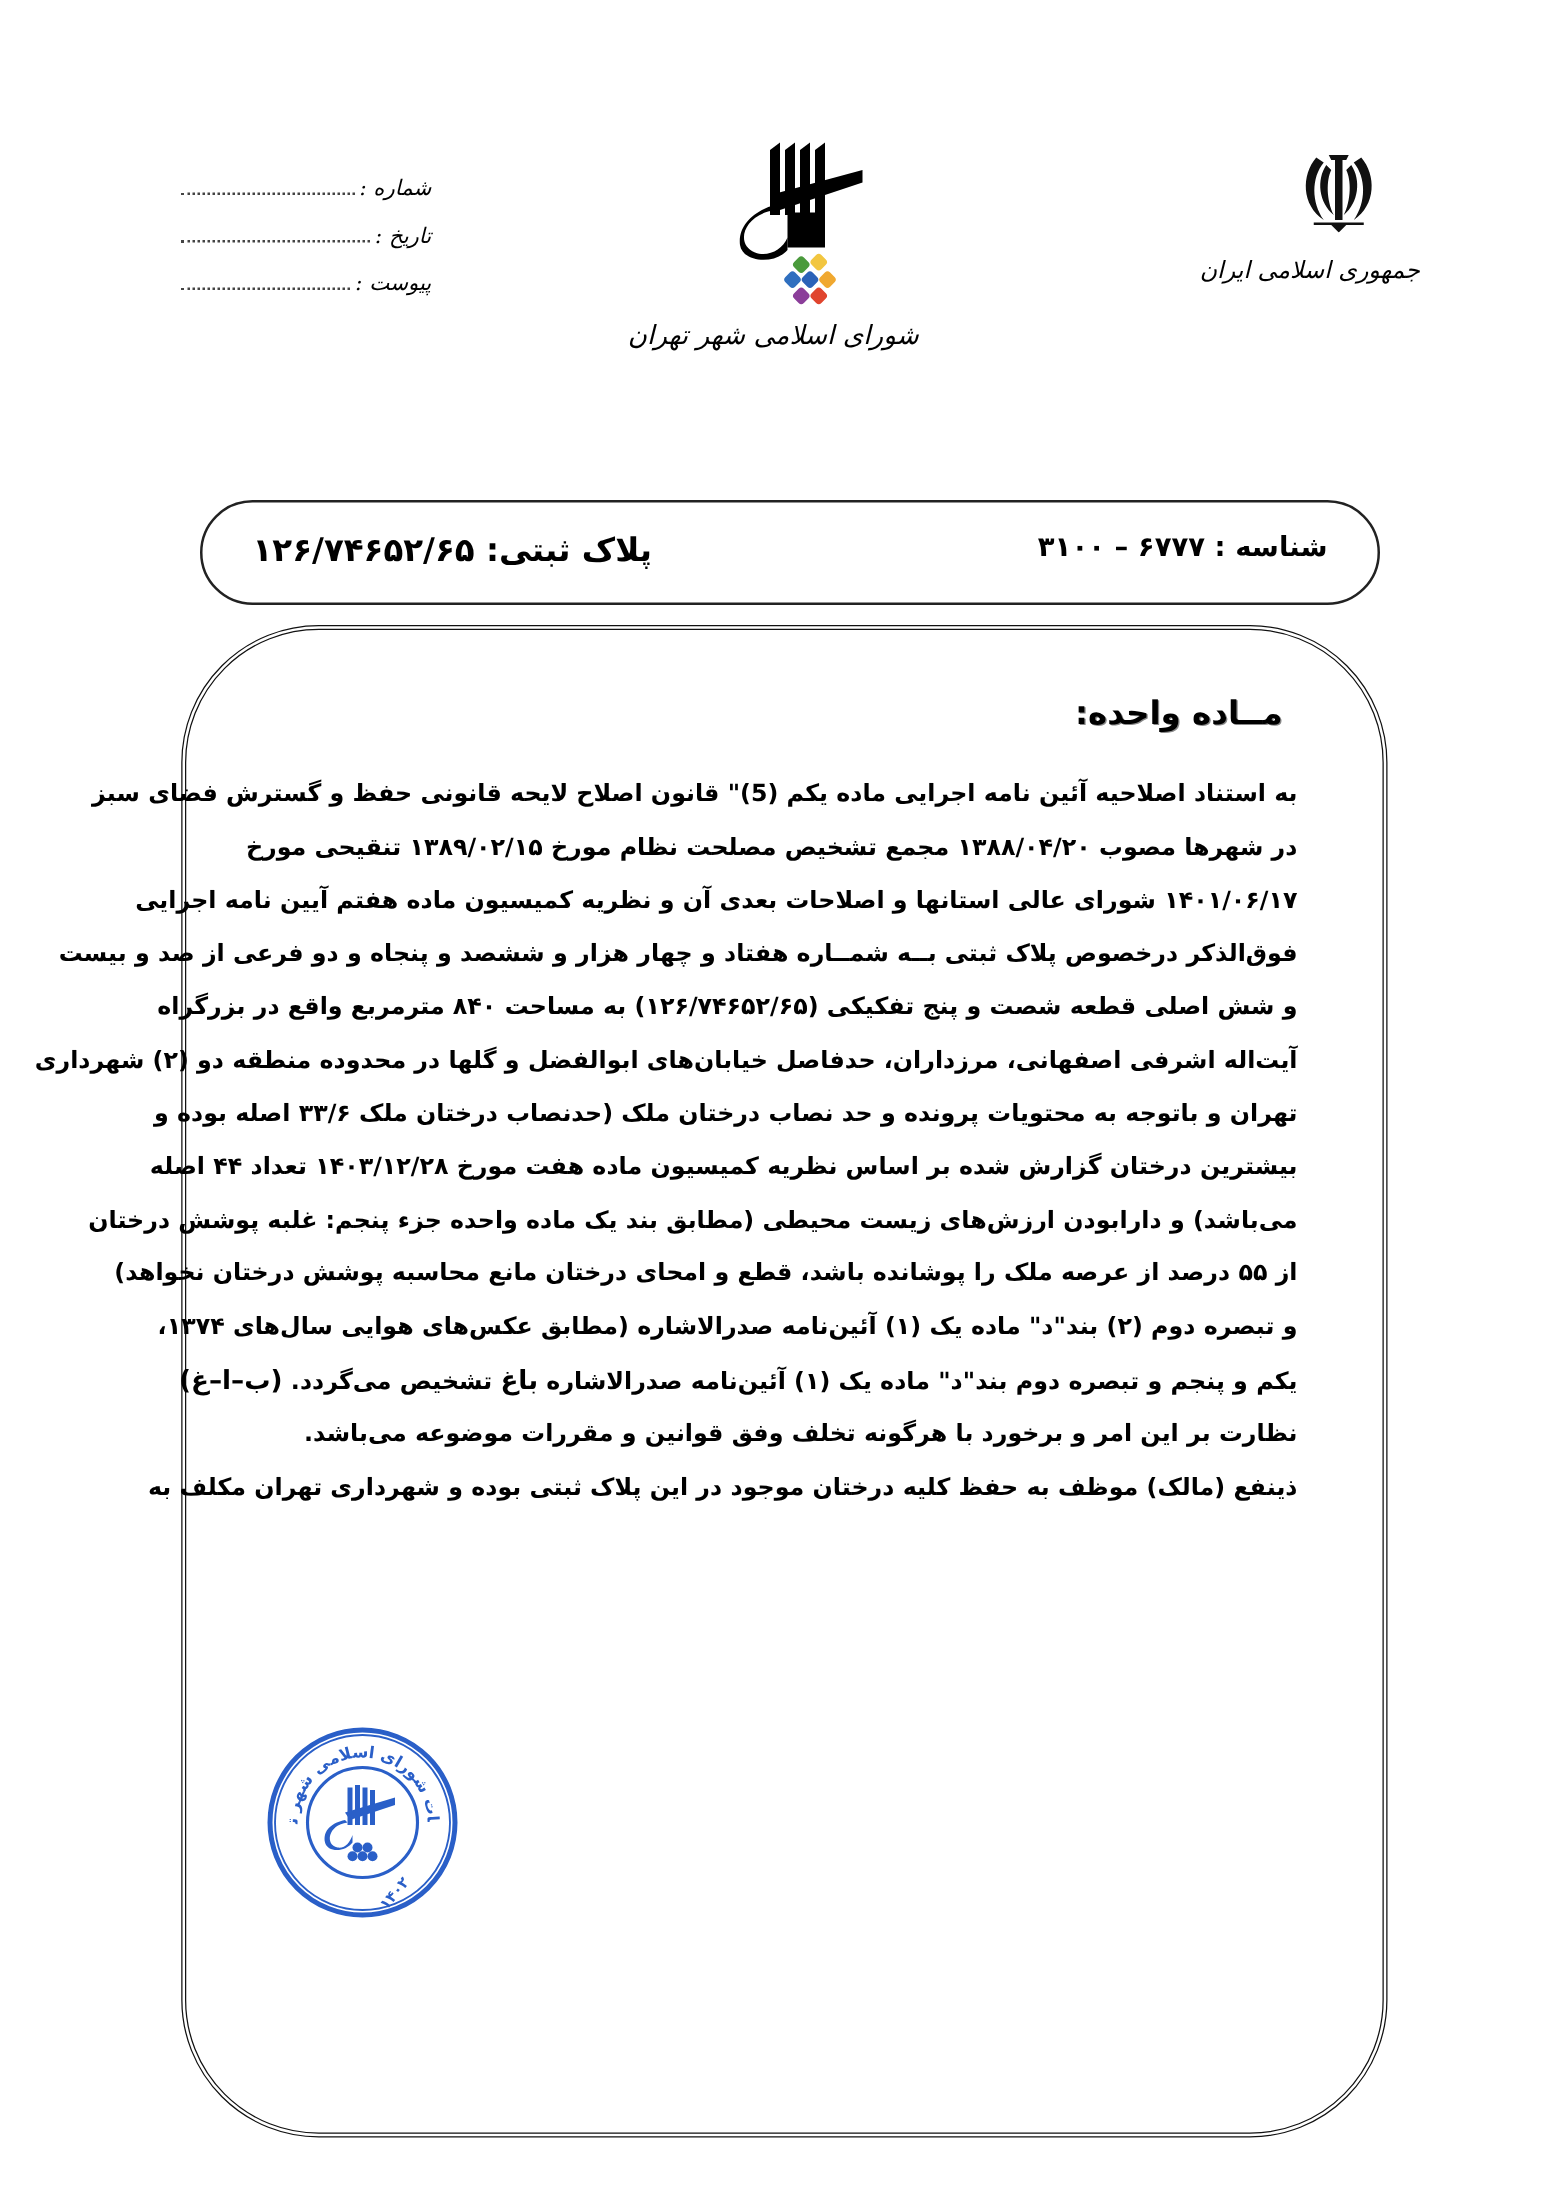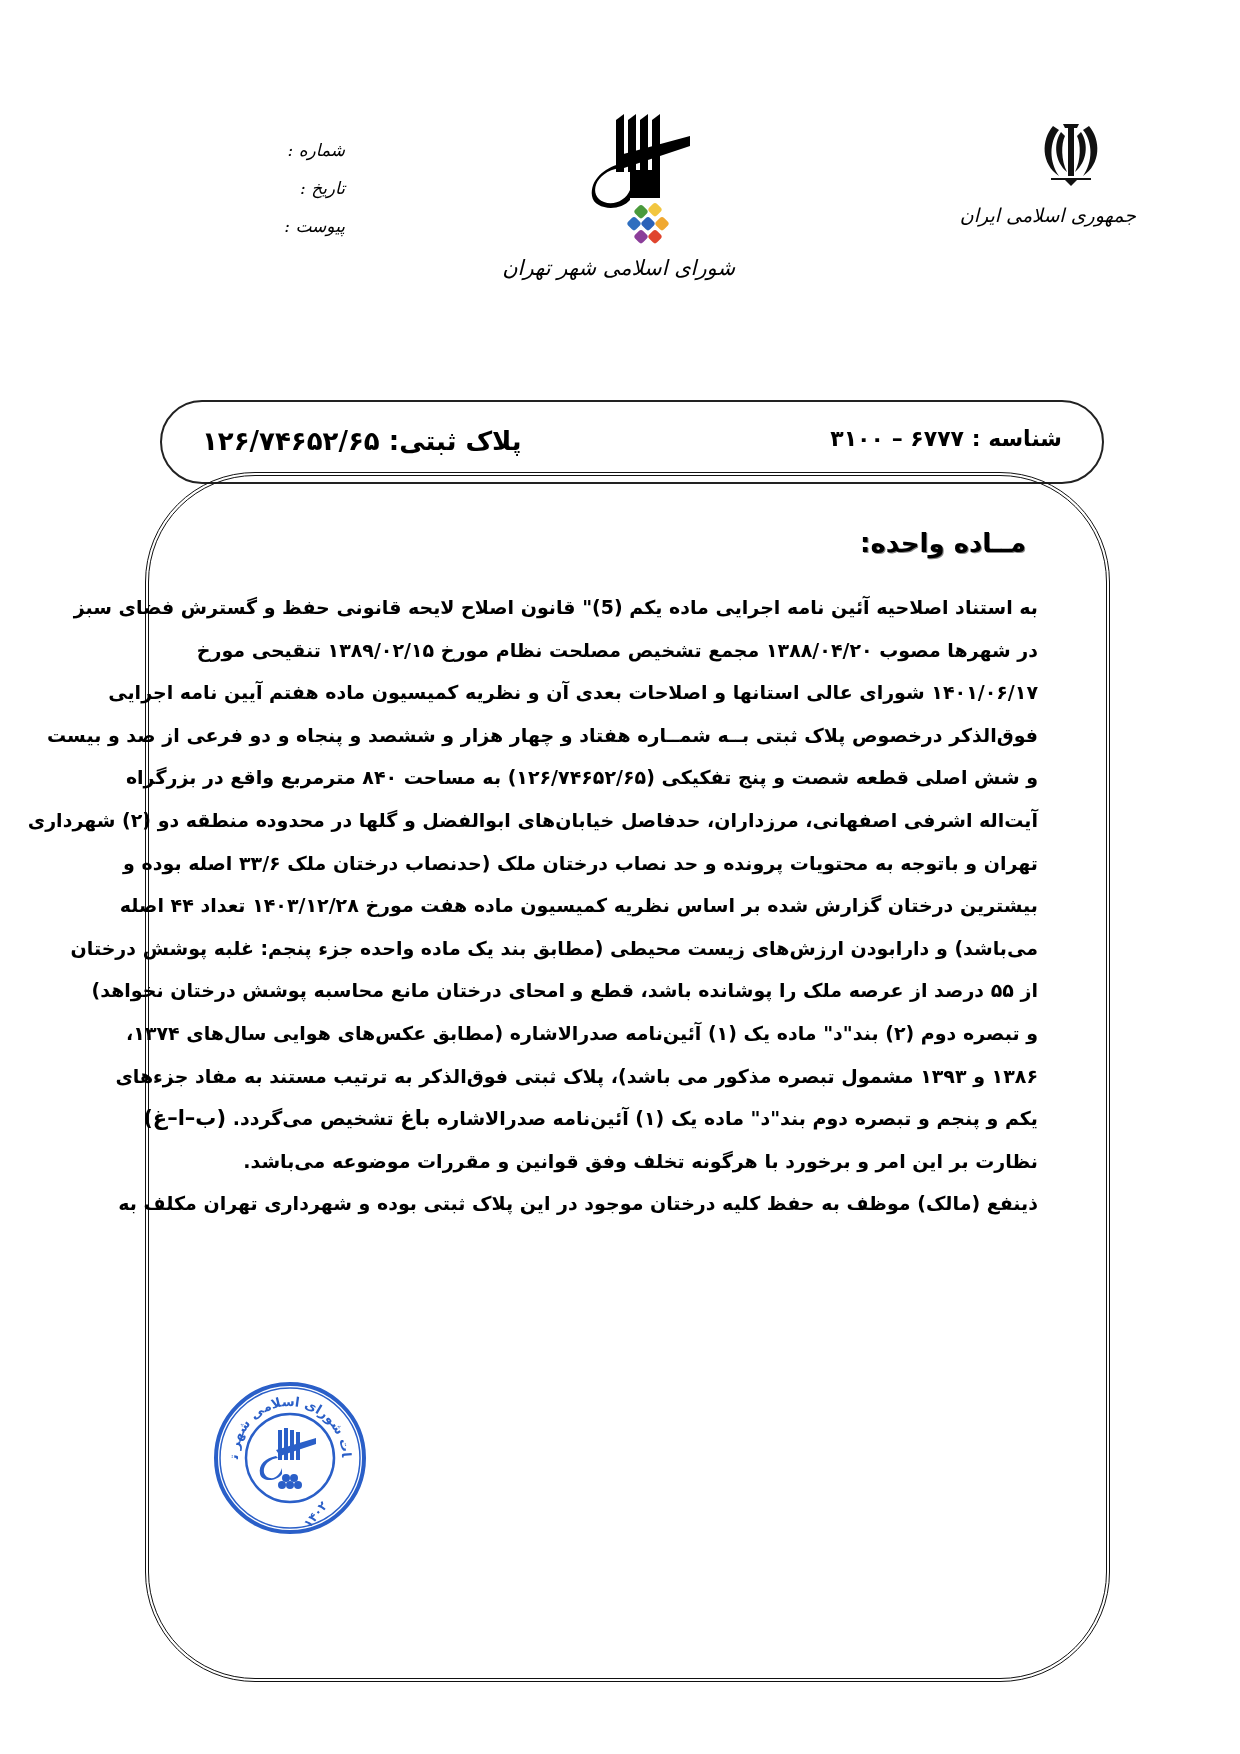--- a/index.html
+++ b/index.html
@@ -14,36 +14,36 @@
   .emblem svg { display: block; margin: 0 auto; }
   .emblem-caption { font-family: "DejaVu Serif", serif; font-size: 19px; font-style: italic; margin-top: 18px; white-space: nowrap; }
 
   
   .council { left: 545px; top: 110px; width: 190px; text-align: left; }
   .council svg { display: block; margin: 0 auto; }
   .council-caption { font-family: "DejaVu Serif", serif; font-size: 21px; font-style: italic; margin-top: 6px; white-space: nowrap; }
 
   
   .meta { left: 145px; top: 140px; width: 200px; }
-  .meta-row { display: flex; flex-direction: column; align-items: baseline; height: 38px; }
+  .meta-row { display: flex; align-items: baseline; height: 38px; }
   .meta-label { font-family: "DejaVu Serif", serif; font-style: italic; font-size: 17px; white-space: nowrap; padding-left: 4px; }
   .meta-dots { flex: 1; border-bottom: 2px dotted #444; height: 6px; margin-bottom: 4px; }
 
   
   .idbox {
     left: 160px; top: 400px; width: 944px; height: 84px;
     border: 2.5px solid #222; border-radius: 42px / 42px;
     box-sizing: border-box;
   }
   .id-right { right: 40px; top: 24px; font-size: 22px; font-weight: bold; white-space: nowrap; margin-left: 48px; }
   .id-left { left: 40px; top: 24px; font-size: 26px; font-weight: bold; white-space: nowrap; }
 
   
   .mainbox {
-    left: 145px; top: 472px; width: 965px; height: 1210px;
+    left: 145px; top: 500px; width: 965px; height: 1210px;
     border: 4px double #111; border-radius: 110px;
     box-sizing: border-box;
   }
   .title {
     right: 80px; top: 52px; font-size: 26px; font-weight: bold; letter-spacing: 2px;
     text-shadow: 1px 1px 0 #888;
   }
   .body-text {
     right: 68px; top: 110px; width: 840px;
     font-size: 19px; font-weight: bold; line-height: 42.6px; text-align: justify;
@@ -126,21 +126,20 @@
     <span class="body-line">در شهرها مصوب ۱۳۸۸/۰۴/۲۰ مجمع تشخیص مصلحت نظام مورخ ۱۳۸۹/۰۲/۱۵ تنقیحی مورخ</span>
     <span class="body-line">۱۴۰۱/۰۶/۱۷ شورای عالی استانها و اصلاحات بعدی آن و نظریه کمیسیون ماده هفتم آیین نامه اجرایی</span>
     <span class="body-line">فوق‌الذکر درخصوص پلاک ثبتی بــه شمــاره هفتاد و چهار هزار و ششصد و پنجاه و دو فرعی از صد و بیست</span>
     <span class="body-line">و شش اصلی قطعه شصت و پنج تفکیکی (۱۲۶/۷۴۶۵۲/۶۵) به مساحت ۸۴۰ مترمربع واقع در بزرگراه</span>
     <span class="body-line">آیت‌اله اشرفی اصفهانی، مرزداران، حدفاصل خیابان‌های ابوالفضل و گلها در محدوده منطقه دو (۲) شهرداری</span>
     <span class="body-line">تهران  و باتوجه به محتویات پرونده و حد نصاب درختان ملک (حدنصاب درختان ملک ۳۳/۶ اصله بوده و</span>
     <span class="body-line">بیشترین درختان گزارش شده بر اساس نظریه کمیسیون ماده هفت مورخ ۱۴۰۳/۱۲/۲۸ تعداد ۴۴ اصله</span>
     <span class="body-line">می‌باشد) و دارابودن ارزش‌های زیست محیطی (مطابق بند یک ماده واحده جزء پنجم: غلبه پوشش درختان</span>
     <span class="body-line">از ۵۵ درصد از عرصه ملک را پوشانده باشد، قطع و امحای درختان مانع محاسبه پوشش درختان نخواهد)</span>
     <span class="body-line">و تبصره دوم (۲) بند"د" ماده یک (۱) آئین‌نامه صدرالاشاره (مطابق عکس‌های هوایی سال‌های ۱۳۷۴،</span>
-    <span class="body-line">۱۳۸۶ و ۱۳۹۳ مشمول تبصره مذکور می باشد)، پلاک ثبتی فوق‌الذکر به ترتیب مستند به مفاد جزءهای</span>
     <span class="body-line">
       <span>یکم و پنجم و تبصره دوم بند"د" ماده یک (۱) آئین‌نامه صدرالاشاره</span>
       <span class="strong">باغ</span>
       <span>تشخیص می‌گردد.</span>
       <span class="strong">(ب–ا–غ)</span>
     </span>
     <span class="body-line last">نظارت بر این امر و برخورد با هرگونه تخلف وفق قوانین و مقررات موضوعه می‌باشد.</span>
     <span class="body-line">ذینفع (مالک) موظف به حفظ کلیه درختان موجود در این پلاک ثبتی بوده و شهرداری تهران مکلف به</span>
   </div>
 </div>

